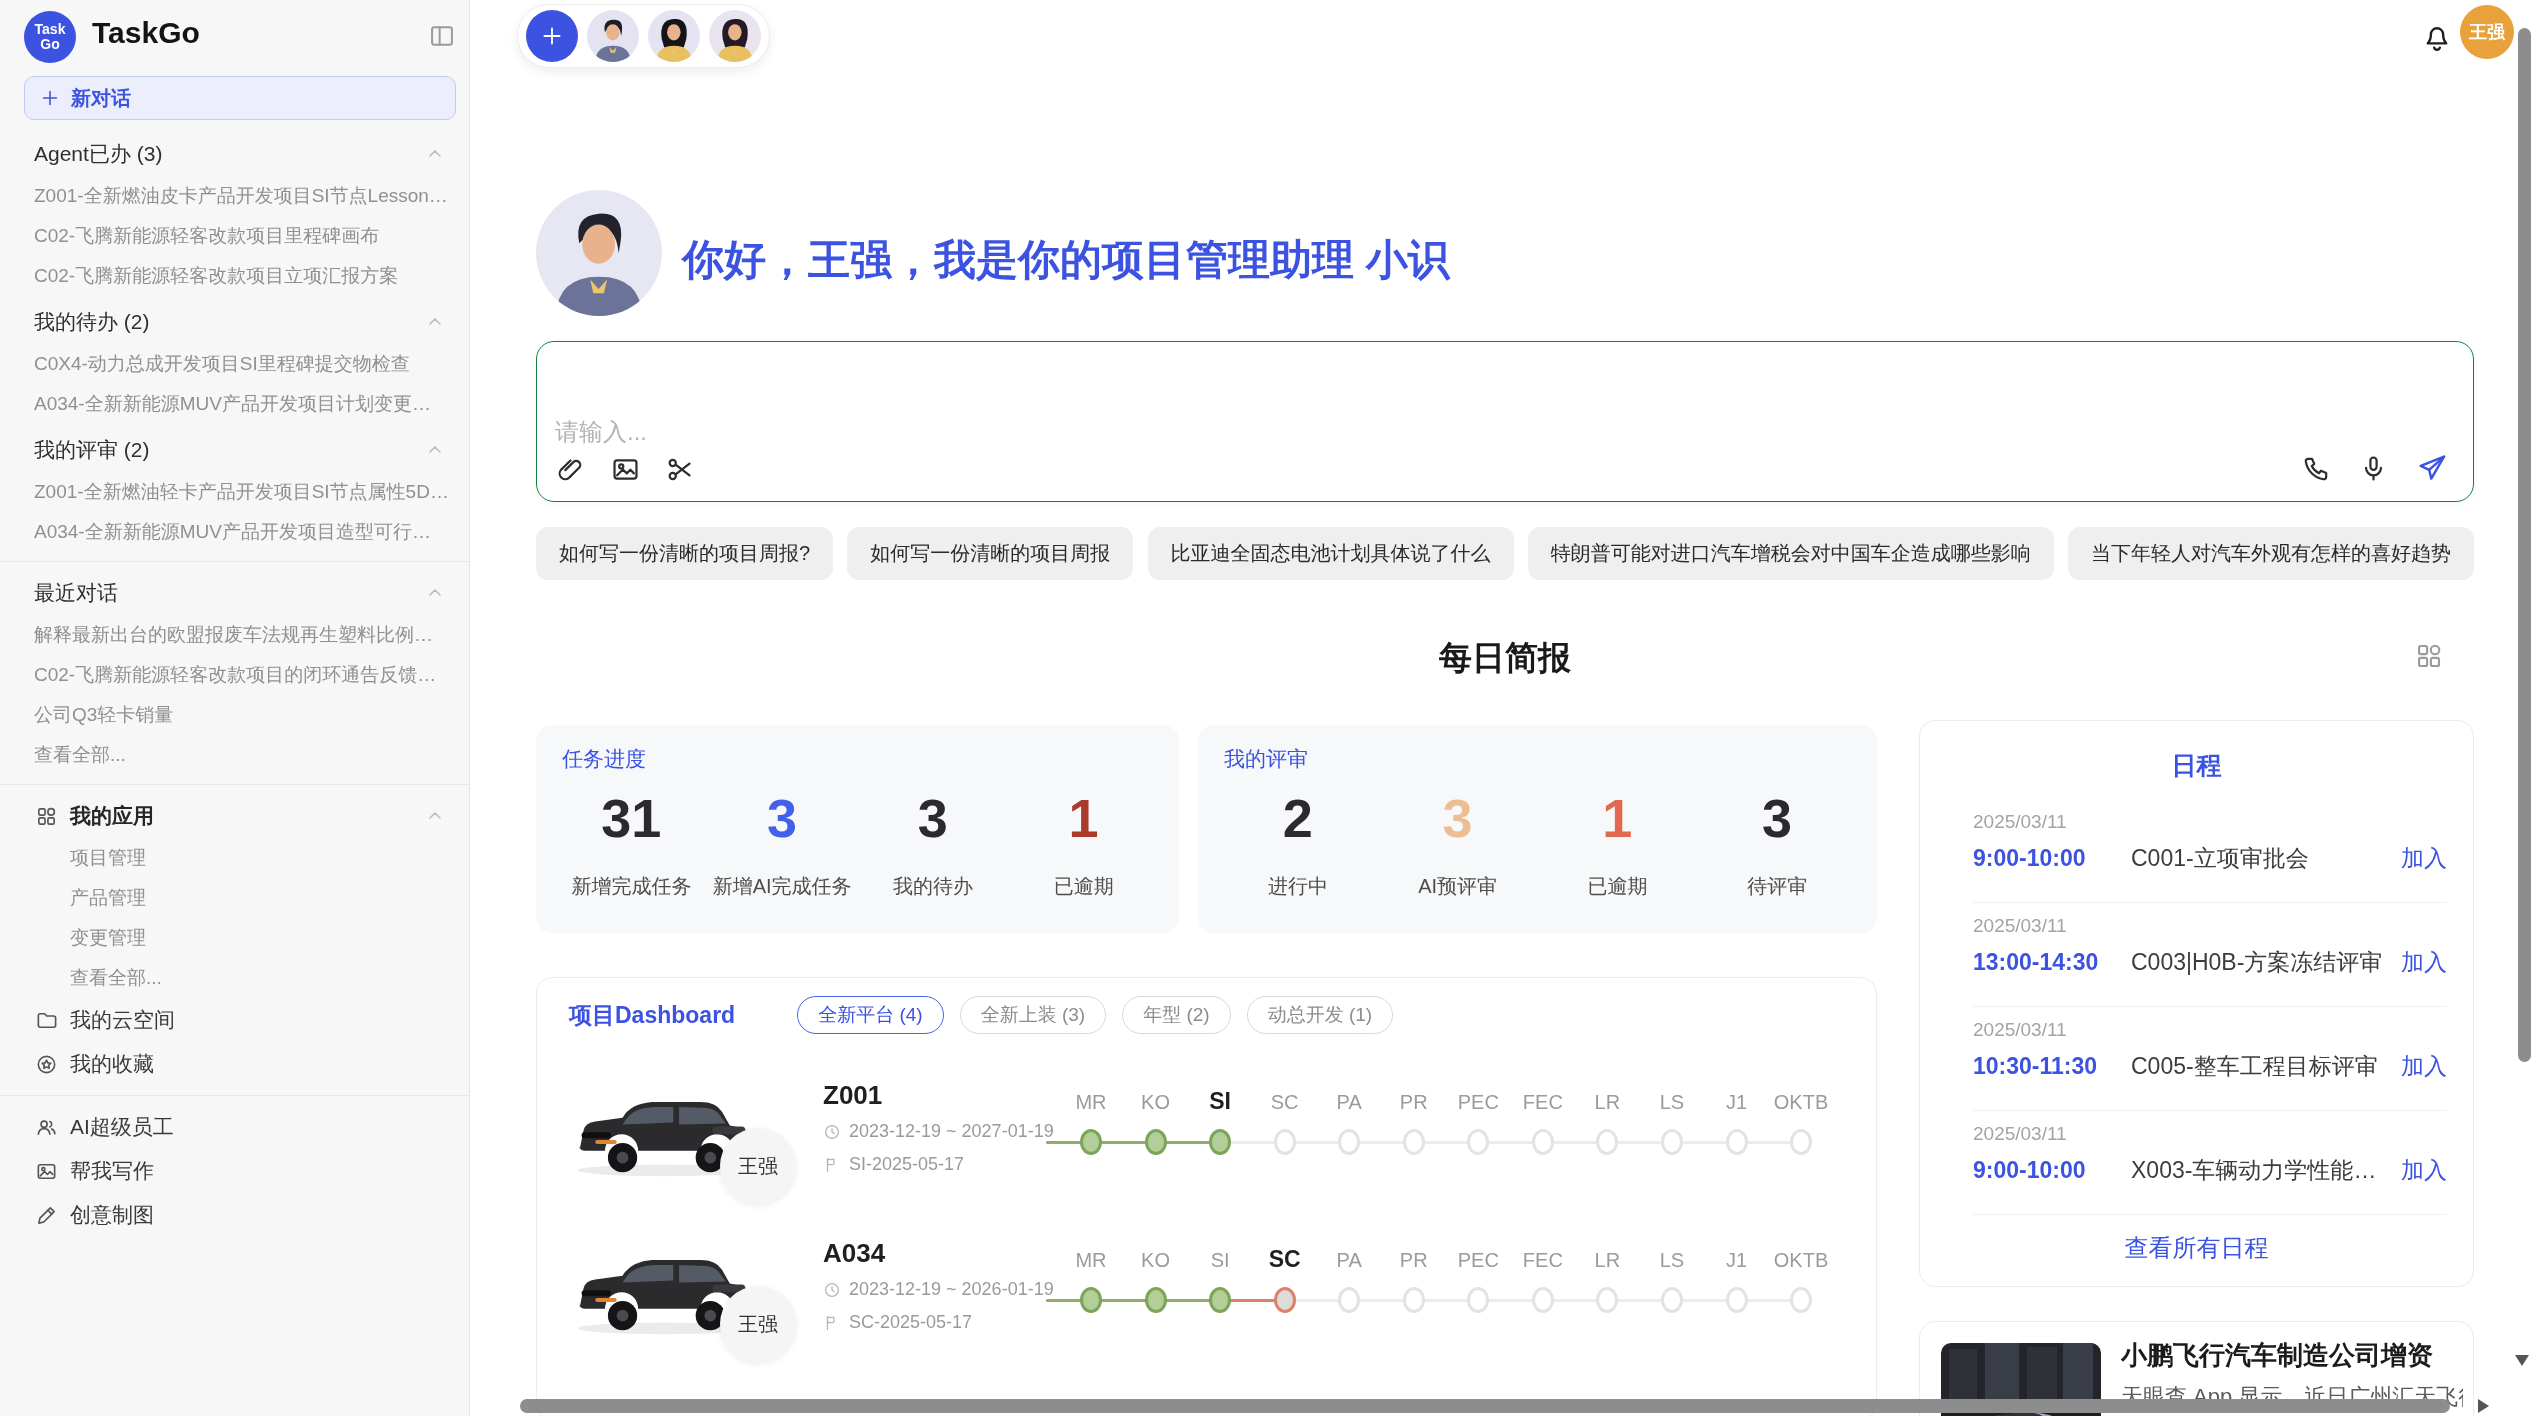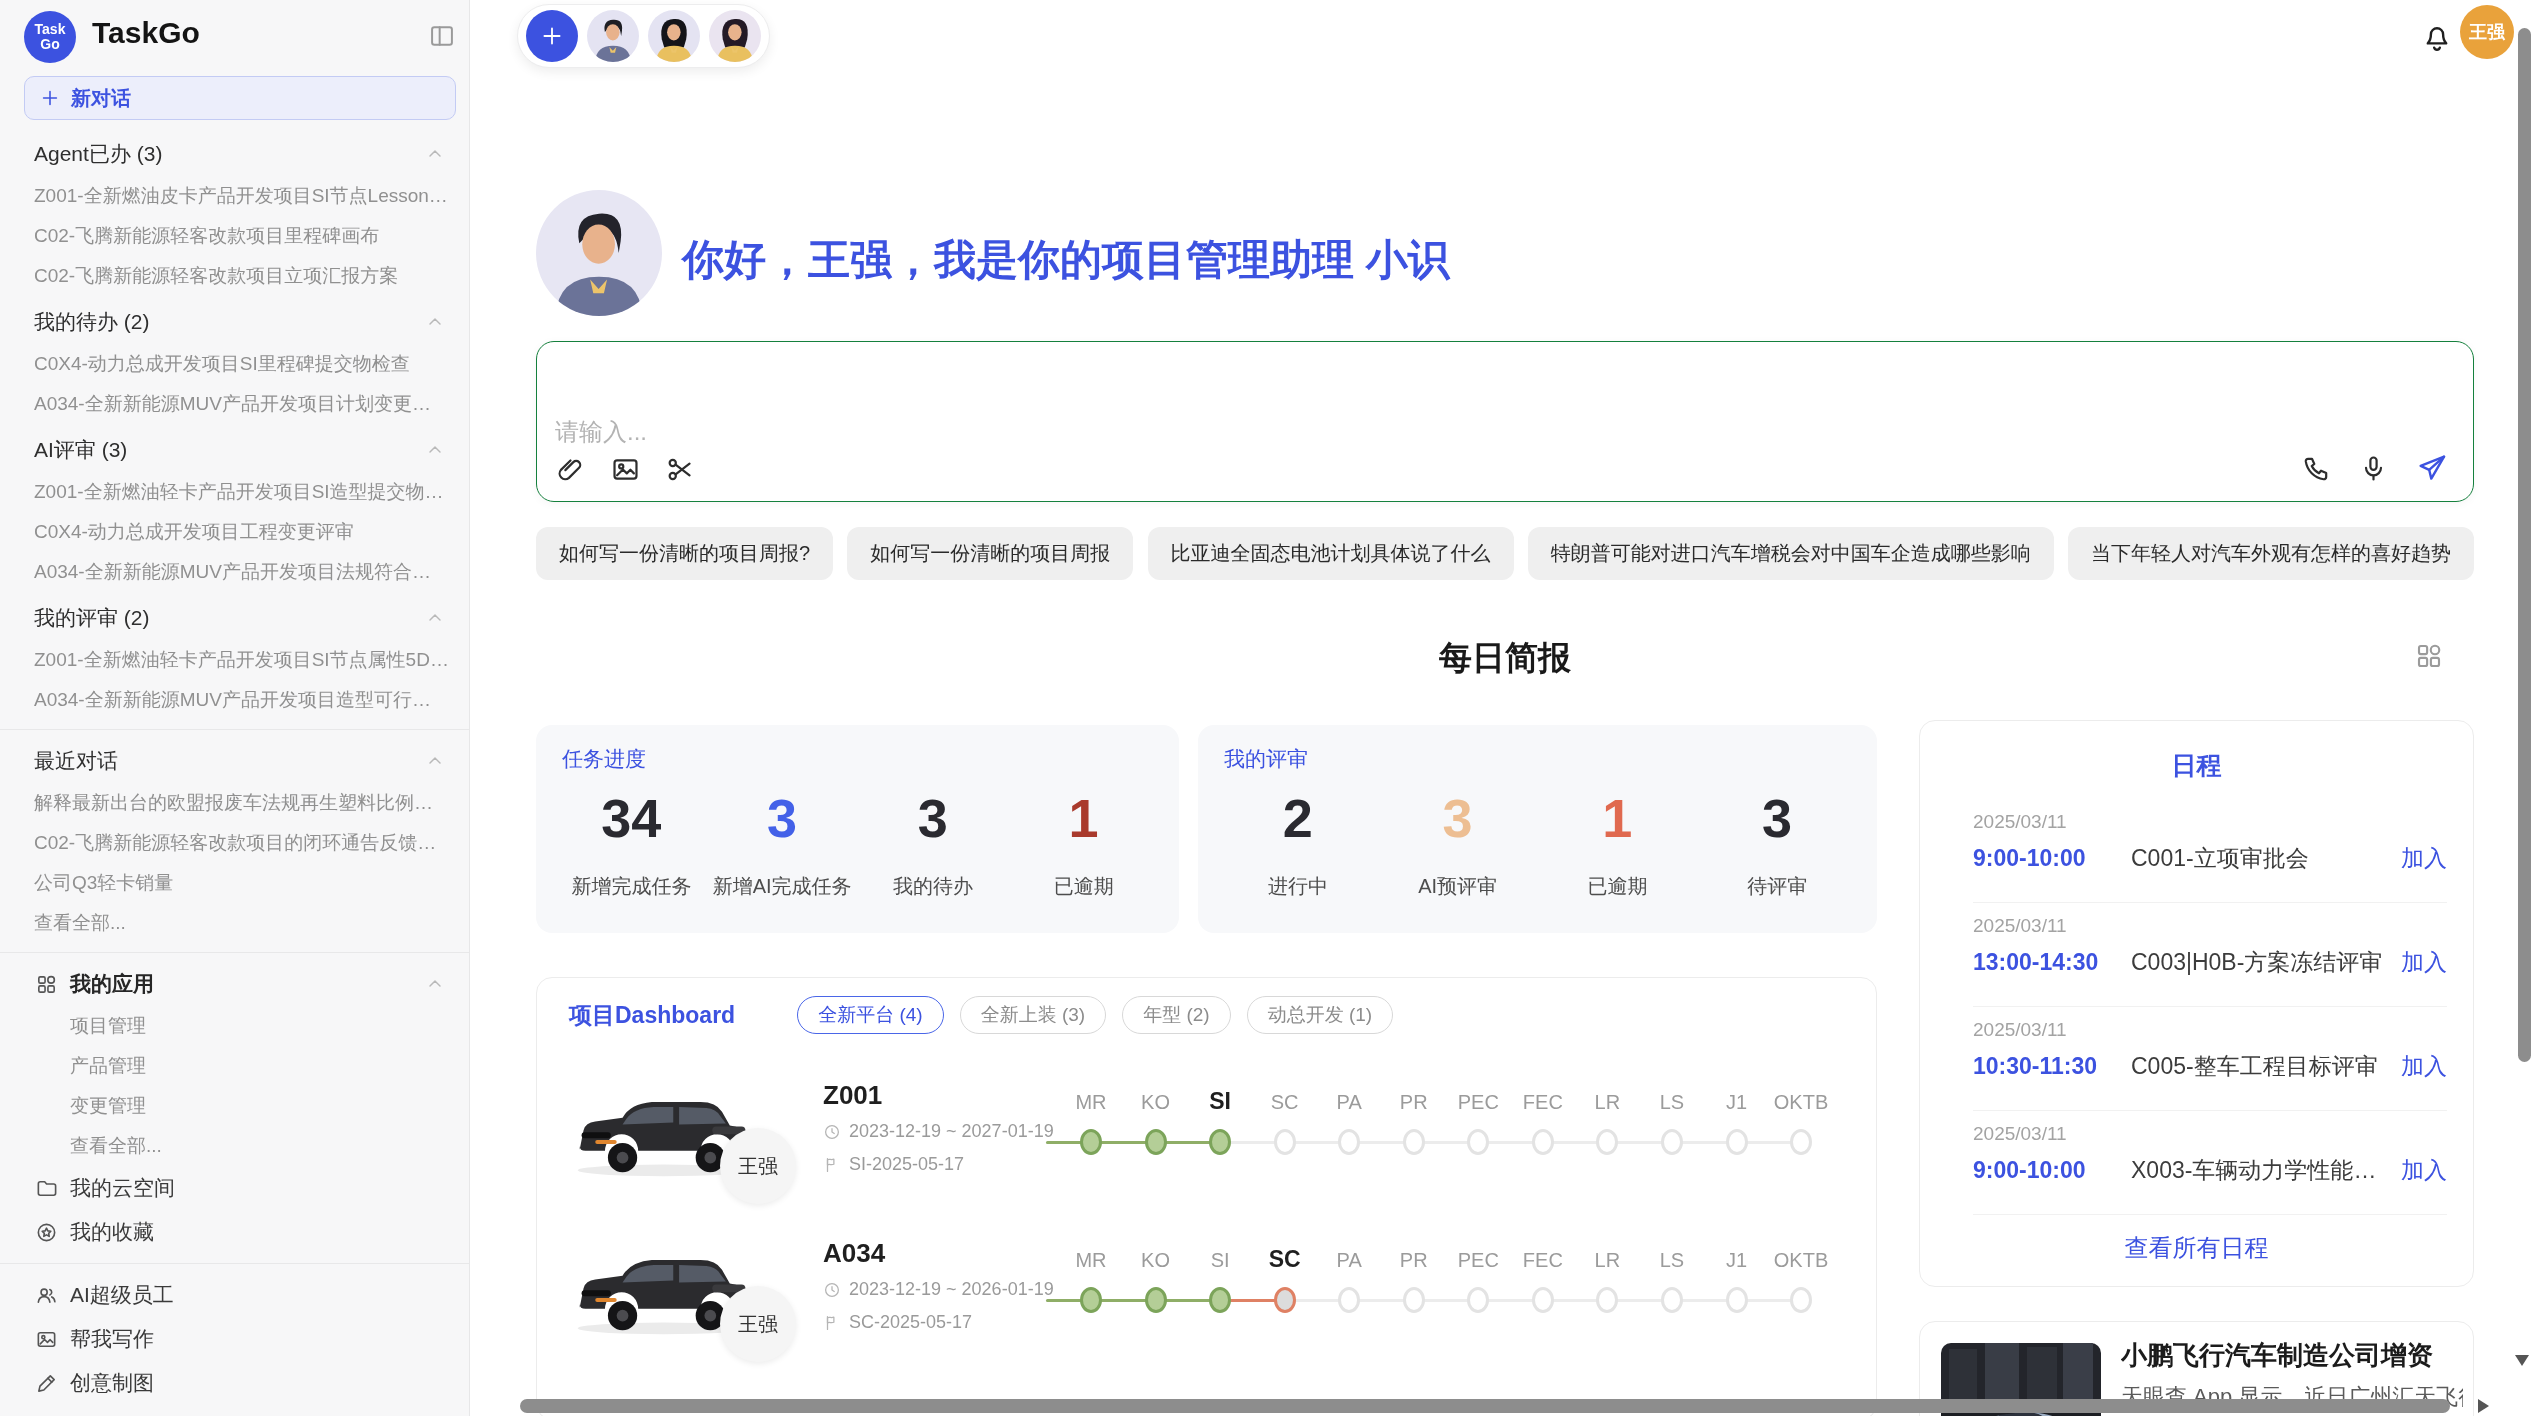--- a/index.html
+++ b/index.html
@@ -187,33 +187,20 @@
             <div class="sb-sec-h">
               <span class="sb-sec-label">我的待办 (2)</span>
               <span class="chev">
                 <svg class="ic" viewBox="0 0 24 24" width="100%" height="100%" fill="none" stroke="currentColor" stroke-width="1.7" stroke-linecap="round" stroke-linejoin="round">
                   <path d="M6 14.5l6-6 6 6"></path>
                 </svg>
               </span>
             </div>
             <div class="sb-item">C0X4-动力总成开发项目SI里程碑提交物检查</div>
             <div class="sb-item">A034-全新新能源MUV产品开发项目计划变更表编写</div>
-          </div>
-          <div class="sb-sec">
-            <div class="sb-sec-h">
-              <span class="sb-sec-label">AI评审 (3)</span>
-              <span class="chev">
-                <svg class="ic" viewBox="0 0 24 24" width="100%" height="100%" fill="none" stroke="currentColor" stroke-width="1.7" stroke-linecap="round" stroke-linejoin="round">
-                  <path d="M6 14.5l6-6 6 6"></path>
-                </svg>
-              </span>
-            </div>
-            <div class="sb-item">Z001-全新燃油轻卡产品开发项目SI造型提交物评审</div>
-            <div class="sb-item">C0X4-动力总成开发项目工程变更评审</div>
-            <div class="sb-item">A034-全新新能源MUV产品开发项目法规符合性评审</div>
           </div>
           <div class="sb-sec">
             <div class="sb-sec-h">
               <span class="sb-sec-label">我的评审 (2)</span>
               <span class="chev">
                 <svg class="ic" viewBox="0 0 24 24" width="100%" height="100%" fill="none" stroke="currentColor" stroke-width="1.7" stroke-linecap="round" stroke-linejoin="round">
                   <path d="M6 14.5l6-6 6 6"></path>
                 </svg>
               </span>
             </div>
@@ -420,21 +407,21 @@
         <circle cx="16.8" cy="7.2" r="3.4"></circle>
         <rect x="4" y="13.5" width="6.5" height="6.5" rx="1.5"></rect>
         <rect x="13.5" y="13.5" width="6.5" height="6.5" rx="1.5"></rect>
       </svg>
     </span>
 
   <div class="card stats-card" style="left:536px;top:725px;width:643px;height:208px;">
     <div class="card-title">任务进度</div>
     <div class="stats" id="stats-progress">
         <div class="stat">
-          <div class="v c-dark">34</div>
+          <div class="v c-dark">31</div>
           <div class="l">新增完成任务</div>
         </div>
         <div class="stat">
           <div class="v c-blue">3</div>
           <div class="l">新增AI完成任务</div>
         </div>
         <div class="stat">
           <div class="v c-dark">3</div>
           <div class="l">我的待办</div>
         </div>

